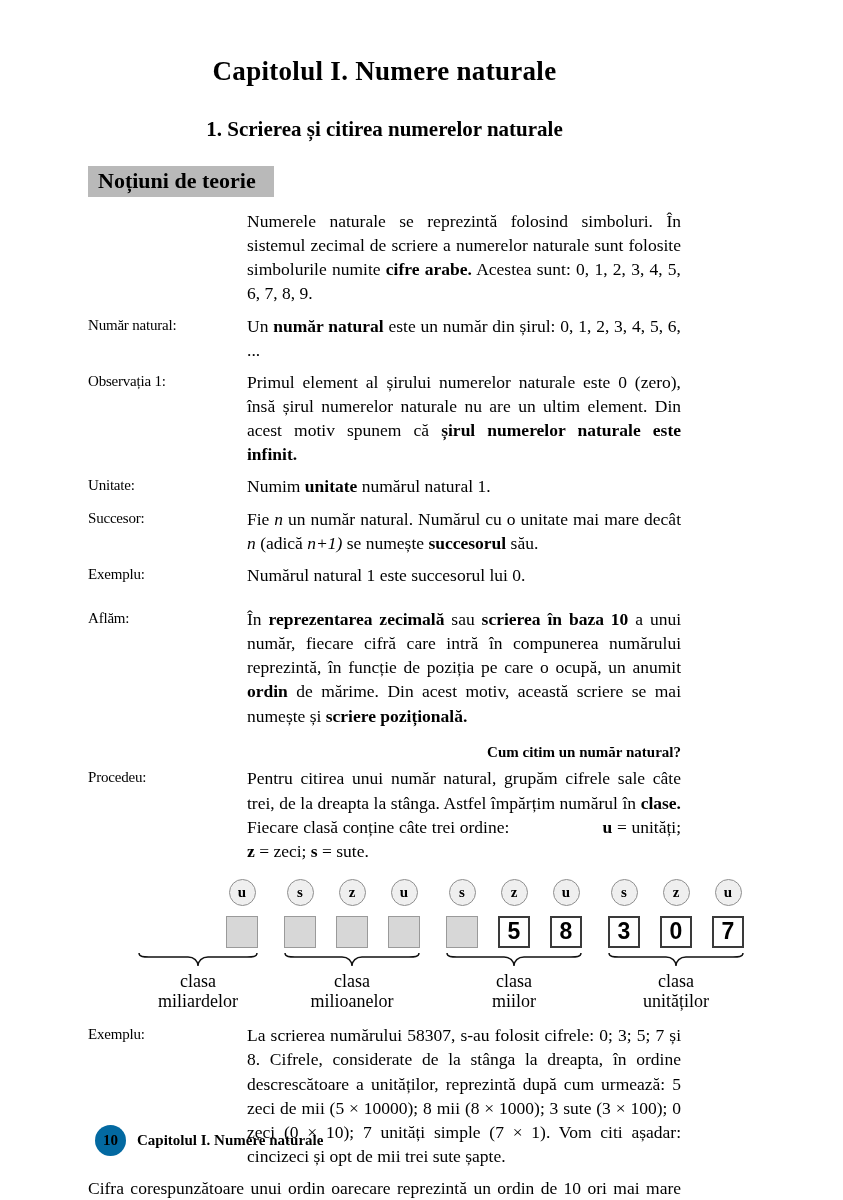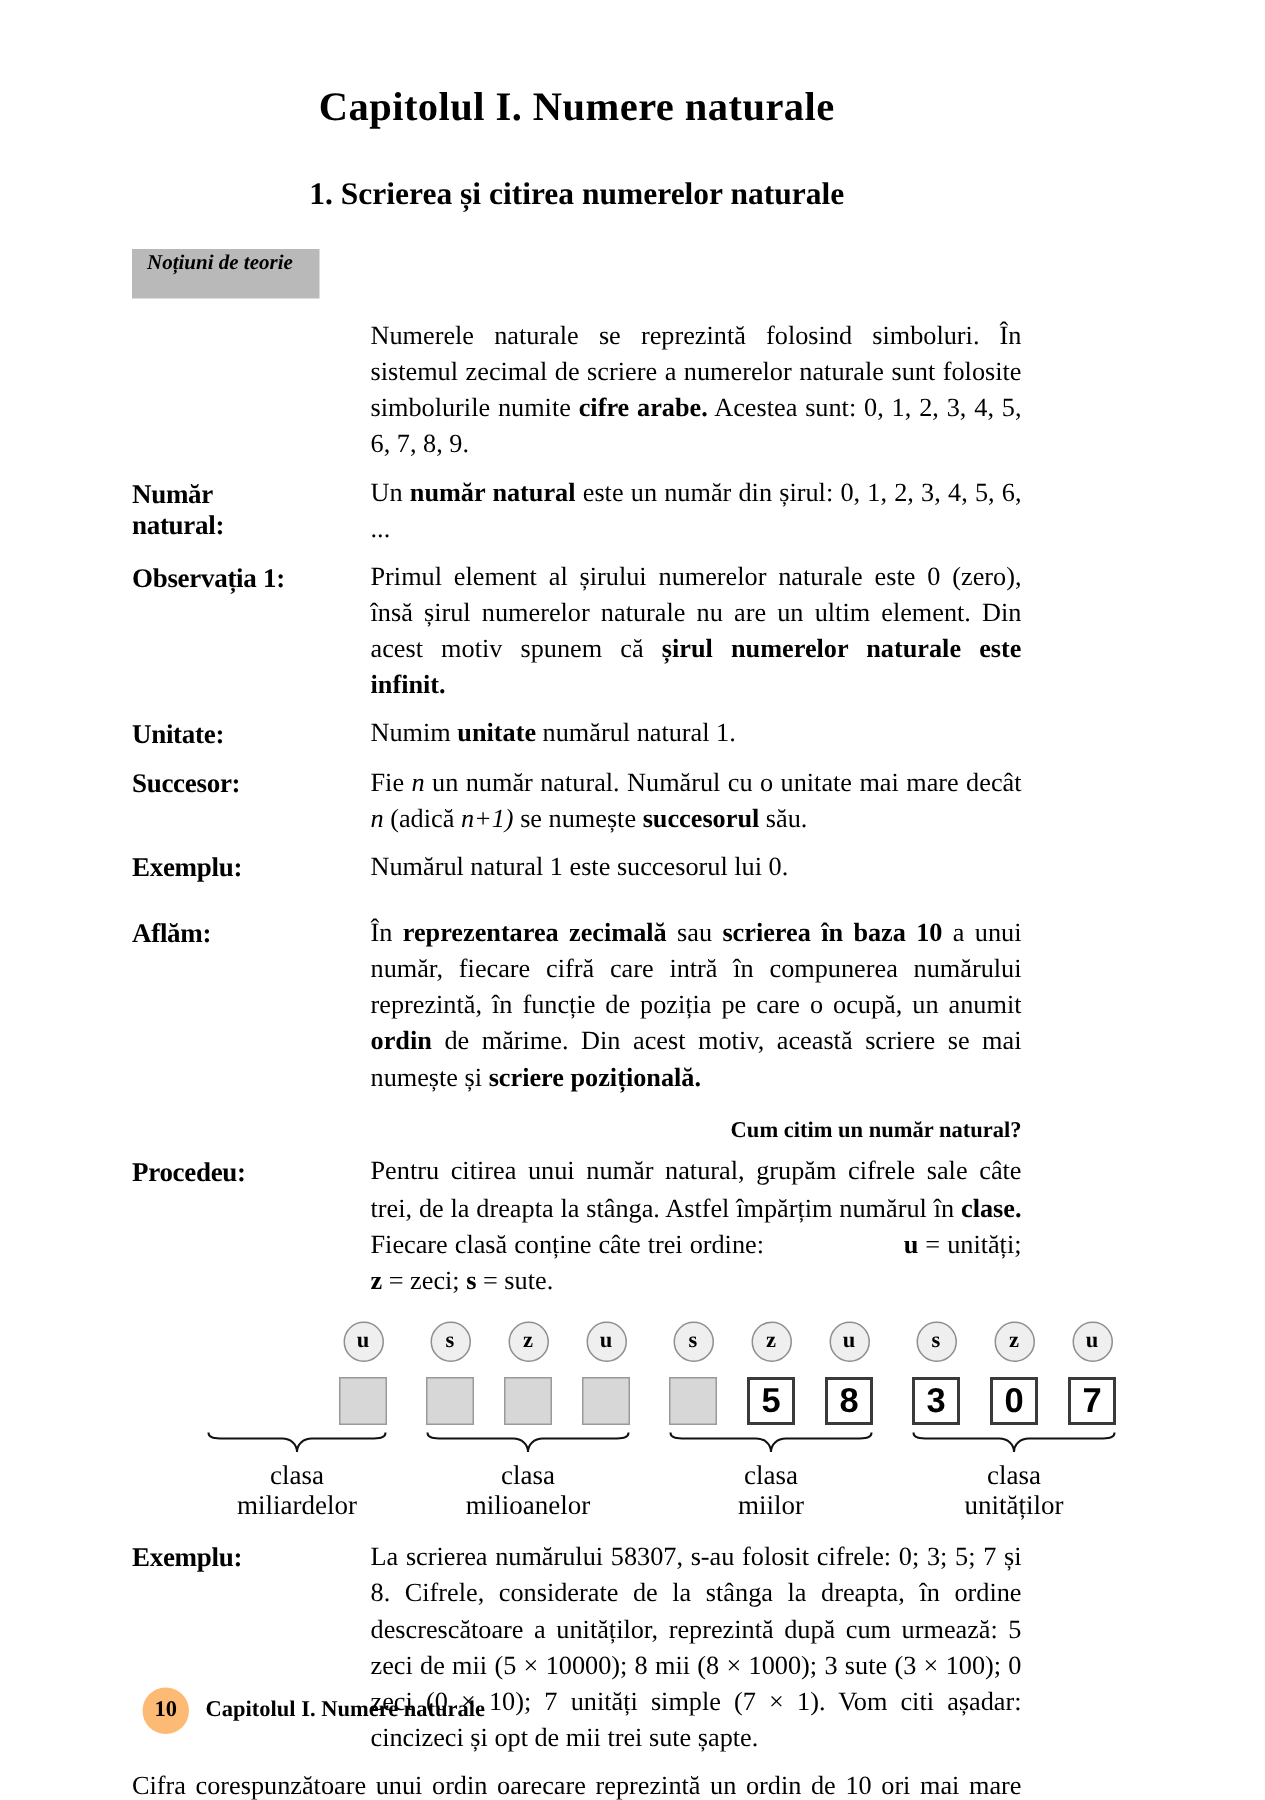--- a/index.html
+++ b/index.html
@@ -3,47 +3,47 @@
 <meta charset="utf-8">
 <style>
   * { margin:0; padding:0; box-sizing:border-box; }
   html,body { background:#ffffff; }
   body { font-family:"Liberation Serif", serif; color:#000; }
   .page { width:766px; height:1200px; position:relative; background:#fff; padding:56px 85px 0 88px; overflow:hidden; }
 
   .chapter-title { text-align:center; font-size:27px; font-weight:bold; letter-spacing:.3px; }
   .section-title { text-align:center; font-size:21px; font-weight:bold; margin-top:30px; }
 
-  .theory-box { display:inline-block; margin-top:24px; background:#b9b9b9; font-style:italic; font-weight:bold; font-size:14px; padding:2px 18px 15px 10px; }
+  .theory-box { display:inline-block; margin-top:24px; background:#b9b9b9; font-weight:bold; font-size:22px; padding:2px 18px 3px 10px; }
 
   .entries { margin-top:12px; }
   .entry { display:flex; margin-bottom:8px;gap:44px; }
   .entry.gap { margin-top:20px; }
-  .entry-label { width:115px; flex:0 0 115px; font-weight:bold; font-size:18px; letter-spacing:-0.2px; padding-top:3px; }
+  .entry-label { width:115px; flex:0 0 115px; font-weight:normal; font-size:15px; letter-spacing:-0.2px; padding-top:3px; }
   .entry-body { flex:1; font-size:17.5px; line-height:1.38; text-align:justify; }
   .entry-body .b { font-weight:bold; }
   .entry-body .i { font-style:italic; }
   .entry.heading { margin-top:14px; margin-bottom:4px; }
   .entry.heading .entry-body { font-size:15px; font-weight:bold; text-align:right; }
 
   .diagram { margin:16px 0 6px 50px; }
   .diagram-groups { display:flex; align-items:flex-start; }
   .dgroup { display:flex; flex-direction:column; align-items:center; margin-right:26px; }
   .dcells { display:flex; gap:20px; width:100%; justify-content:flex-end; margin-bottom:4px; }
   .dcol { display:flex; flex-direction:column; align-items:center; width:32px; }
   .dcircle { width:27px; height:27px; border-radius:50%; border:1px solid #8f8f8f; background:#efefef;
              display:flex; align-items:center; justify-content:center; font-weight:bold; font-size:15px; margin-bottom:10px; }
   .dsquare { width:32px; height:32px; background:#d7d7d7; border:1px solid #9a9a9a;
              display:flex; align-items:center; justify-content:center; }
   .dsquare.filled { background:#fff; border:2px solid #3a3a3a; font-family:"Liberation Sans", sans-serif; font-weight:bold; font-size:23px; }
   .dbrace { display:block; }
   .dlabel { text-align:center; font-size:18px; line-height:1.12; margin-top:2px; }
 
   .footer { position:absolute; left:95px; bottom:44px; display:flex; align-items:center; }
-  .page-num { width:31px; height:31px; border-radius:50%; background:#fdba74; display:flex; align-items:center; justify-content:center;
+  .page-num { width:31px; height:31px; border-radius:50%; background:#0369a1; display:flex; align-items:center; justify-content:center;
               font-weight:bold; font-size:15px; margin-right:11px; }
   .footer-label { font-weight:bold; font-size:15px; }
 </style>
 </head>
 <body>
 
 <div class="page">
 
   <h1 class="chapter-title">Capitolul I. Numere naturale</h1>
   <h2 class="section-title">1. Scrierea și citirea numerelor naturale</h2>

